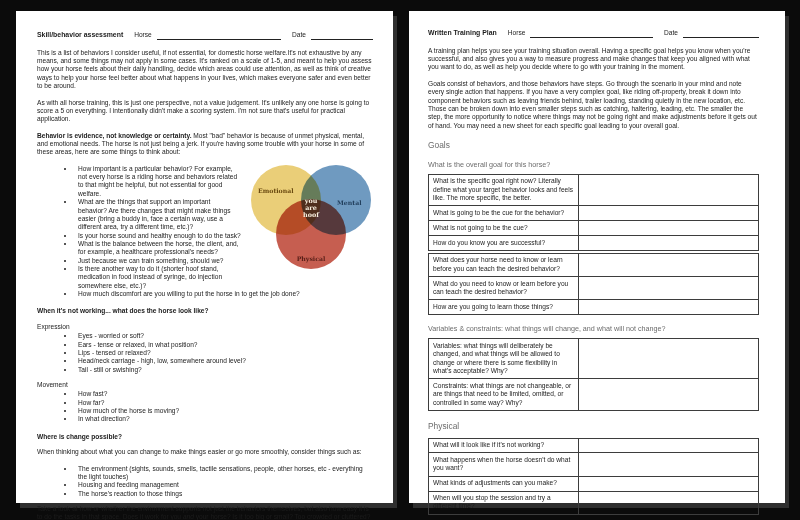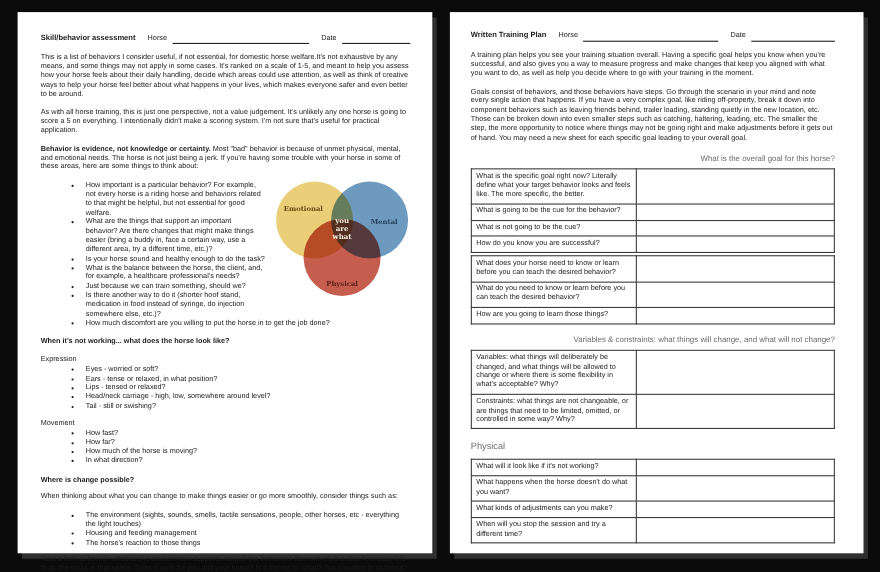--- a/index.html
+++ b/index.html
@@ -69,21 +69,21 @@
   .venn-center {
     position:absolute; left:46px; top:33px; width:32px;
     text-align:center; z-index:2;
     font-family:"DejaVu Serif","Liberation Serif",serif;
     font-weight:bold; font-size:6.4px; line-height:1.15;
     color:#f8efdf;
   }
 
   
   .h-big { font-size:8.4px; color:#6c6c6c; margin:10px 0 6px; font-weight:normal; }
-  .h-med { font-size:7.2px; color:#6c6c6c; margin:9px 0 5px;  font-weight:normal;text-align:right; }
+  .h-med { font-size:7.2px; color:#6c6c6c; margin:9px 0 5px;  font-weight:normal; }
   table.qa { width:100%; border-collapse:collapse; margin-bottom:2px; }
   table.qa td {
     border:1px solid #3d3d3d;
     vertical-align:top;
     padding:2.5px 4px 3px;
   }
   td.q { width:45.5%; }
   td.a { width:54.5%; }
 </style>
 </head>
@@ -106,21 +106,21 @@
     <div class="venn">
       <div class="venn-circle venn-c-emotional" style="background: rgb(234, 206, 120);"></div>
       <div class="venn-circle venn-c-mental" style="background: rgb(111, 154, 192);"></div>
       <div class="venn-circle venn-c-physical" style="background: rgb(198, 94, 80);"></div>
       <span class="venn-label venn-l-emotional">Emotional</span>
       <span class="venn-label venn-l-mental">Mental</span>
       <span class="venn-label venn-l-physical">Physical</span>
       <div class="venn-center">
         <div>you</div>
         <div>are</div>
-        <div>what</div>
+        <div>hoof</div>
       </div>
     </div>
     <ul>
       <li>How important is a particular behavior? For example, not every horse is a riding horse and behaviors related to that might be helpful, but not essential for good welfare.</li>
       <li>What are the things that support an important behavior? Are there changes that might make things easier (bring a buddy in, face a certain way, use a different area, try a different time, etc.)?</li>
       <li>Is your horse sound and healthy enough to do the task?</li>
       <li>What is the balance between the horse, the client, and, for example, a healthcare professional's needs?</li>
       <li>Just because we can train something, should we?</li>
       <li>Is there another way to do it (shorter hoof stand, medication in food instead of syringe, do injection somewhere else, etc.)?</li>
       <li>How much discomfort are you willing to put the horse in to get the job done?</li>
@@ -163,20 +163,21 @@
     <span class="doc-title">Written Training Plan</span>
     <span class="hdr-label">Horse</span>
     <span class="fill-line"></span>
     <span class="hdr-label">Date</span>
     <span class="date-line"></span>
   </div>
 
   <p>A training plan helps you see your training situation overall. Having a specific goal helps you know when you're successful, and also gives you a way to measure progress and make changes that keep you aligned with what you want to do, as well as help you decide where to go with your training in the moment.</p>
   <p>Goals consist of behaviors, and those behaviors have steps. Go through the scenario in your mind and note every single action that happens. If you have a very complex goal, like riding off-property, break it down into component behaviors such as leaving friends behind, trailer loading, standing quietly in the new location, etc. Those can be broken down into even smaller steps such as catching, haltering, leading, etc. The smaller the step, the more opportunity to notice where things may not be going right and make adjustments before it gets out of hand. You may need a new sheet for each specific goal leading to your overall goal.</p>
 
+  <div class="h-big">Goals</div>
   <div class="h-med">What is the overall goal for this horse?</div>
   <table class="qa">
     <tbody>
         <tr>
           <td class="q">What is the specific goal right now? Literally define what your target behavior looks and feels like. The more specific, the better.</td>
           <td class="a"></td>
         </tr>
     <tr>
           <td class="q">What is going to be the cue for the behavior?</td>
           <td class="a"></td>

